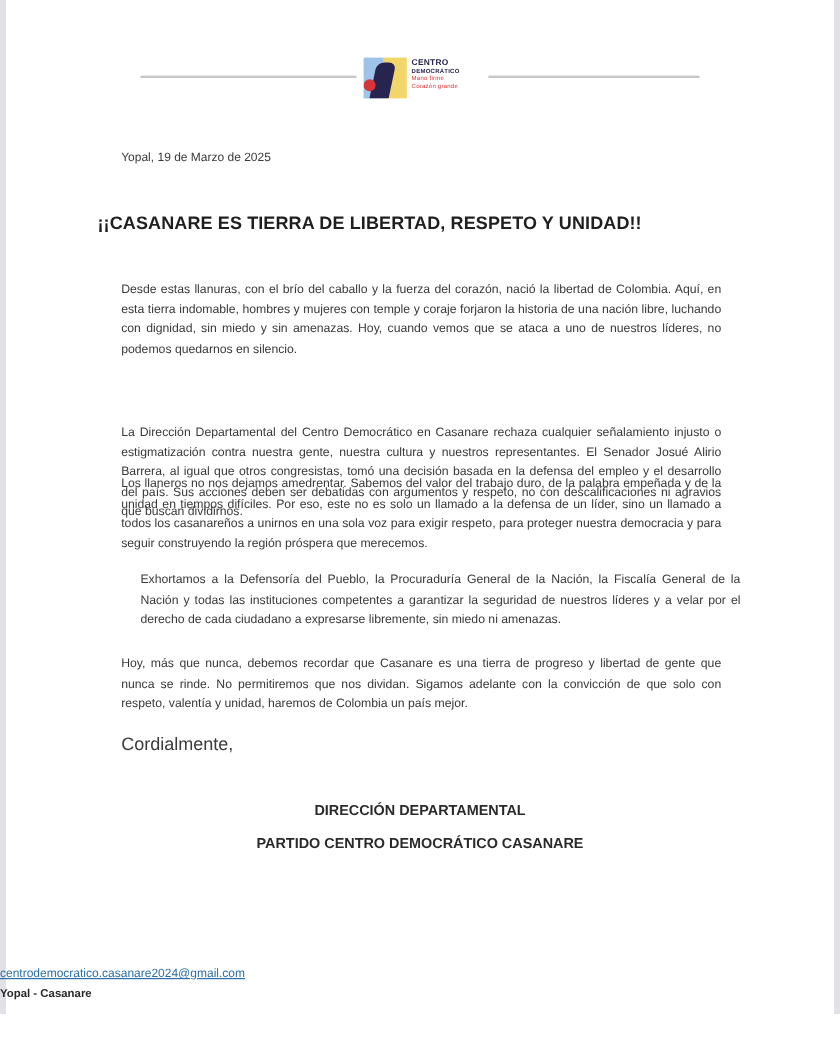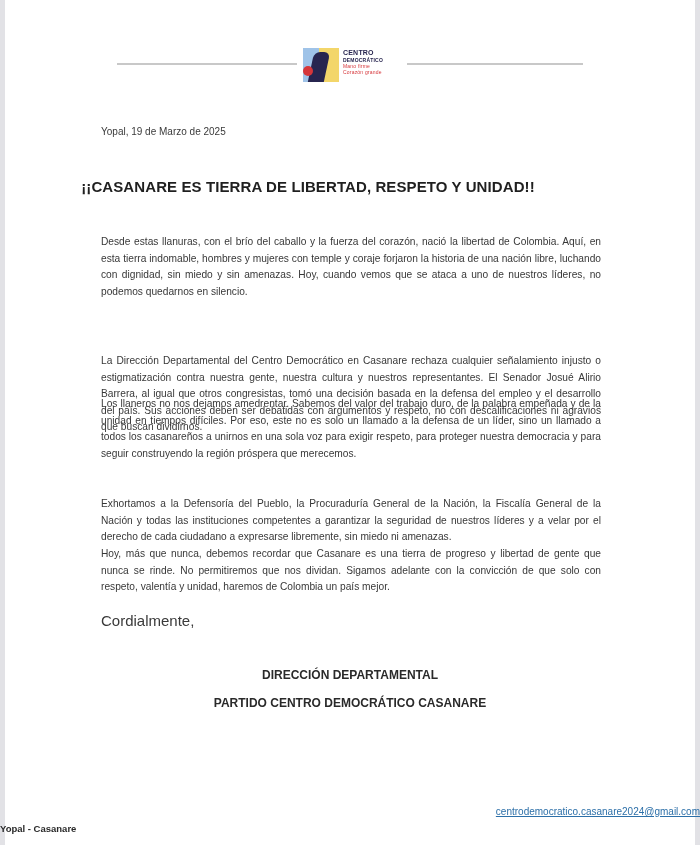--- a/index.html
+++ b/index.html
@@ -56,33 +56,33 @@
     font-size: 15px; font-weight: bold; color: #1f1f1f; letter-spacing: 0.1px;
   }
   .para {
     position: absolute; left: 101px; width: 500px;
     font-size: 10.2px; line-height: 16.6px; color: #383838;
     text-align: justify;
   }
   .p1 { top: 234px; }
   .p2 { top: 307px; margin-top: 46px; }
   .p3 { top: 396px; }
-  .p4 { top: 496px; }
+  .p4 { top: 476px; margin-left: 16px; }
   .p5 { top: 546px; }
   .closing {
     position: absolute; left: 101px; top: 612px; font-size: 15px; color: #3a3a3a;
   }
   .sig {
     position: absolute; left: 0; width: 700px; text-align: center;
     font-size: 12px; font-weight: bold; color: #2a2a2a;
   }
   .sig1 { top: 668px; }
   .sig2 { top: 696px; }
   .footer-email {
-    position: absolute; left: 0; width: 700px; text-align: right; top: 806px;
+    position: absolute; left: 0; width: 700px; text-align: left; top: 806px;
     font-size: 10px; color: #2c6fa8; text-decoration: underline;
   }
   .footer-city {
     position: absolute; left: 0; width: 700px; text-align: left; top: 823px;
     font-size: 9.5px; font-weight: bold; color: #2a2a2a;
   }
 </style>
 </head>
 <body>
 

